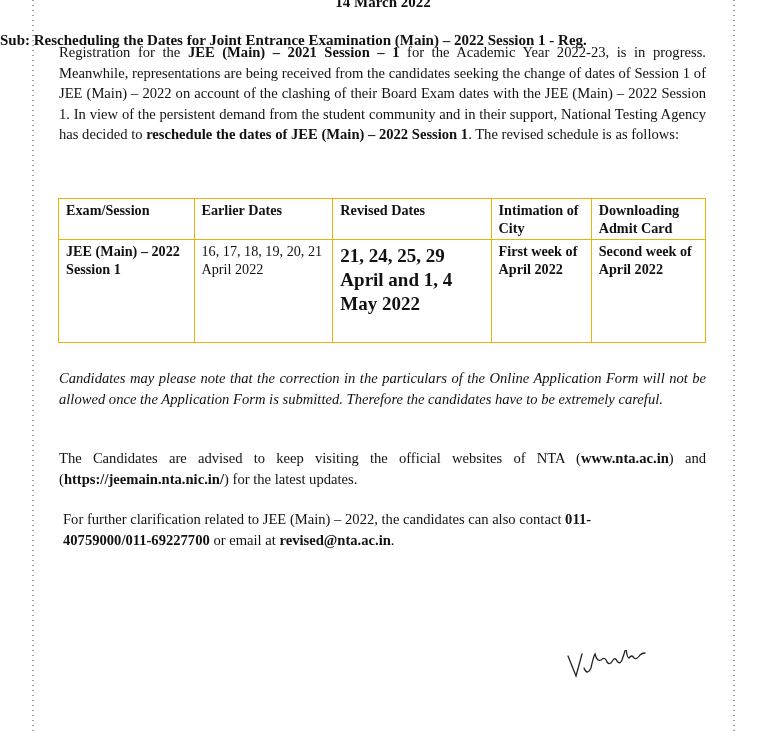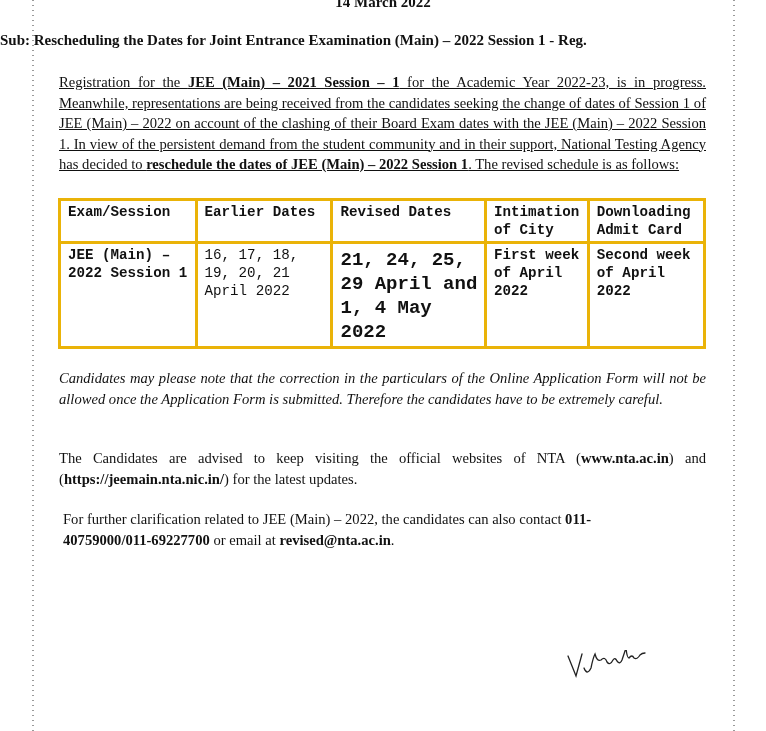--- a/index.html
+++ b/index.html
@@ -21,29 +21,28 @@
     }
     .subject {
       left: 0; width: 766px; top: 31px; text-align: left;
       font-weight: bold; font-size: 15px; line-height: 18px;
     }
     .para {
       left: 59px; width: 647px; font-size: 14.6px; line-height: 20.5px;
       text-align: justify;
     }
     .para b { font-weight: bold; }
-    .p1 { top: 72px; text-decoration: underline; }
+    .p1 { top: 42px; }
     .schedule-table {
       position: absolute; left: 58px; top: 198px; width: 648px;
       border-collapse: collapse; font-size: 14.2px; line-height: 18px;
     }
     .schedule-table td, .schedule-table th {
-      border: 3px solid #eab308; vertical-align: top; padding: 2px 6px 2px 7px;
+      border: 1px solid #eab308; vertical-align: top; padding: 2px 6px 2px 7px;
       text-align: left;
-      font-family: Liberation Mono, monospace;
     }
     .schedule-table th { font-weight: bold; height: 36px; }
     .schedule-table td { height: 96px; }
     .c1 { width: 123px; }
     .c2 { width: 128px; margin-top: 12px; }
     .c3 { width: 148px; }
     .c4 { width: 87px; }
     .c5 { width: 101px; }
     .bold { font-weight: bold; }
     .justify { text-align: left; text-align-last: left; }

